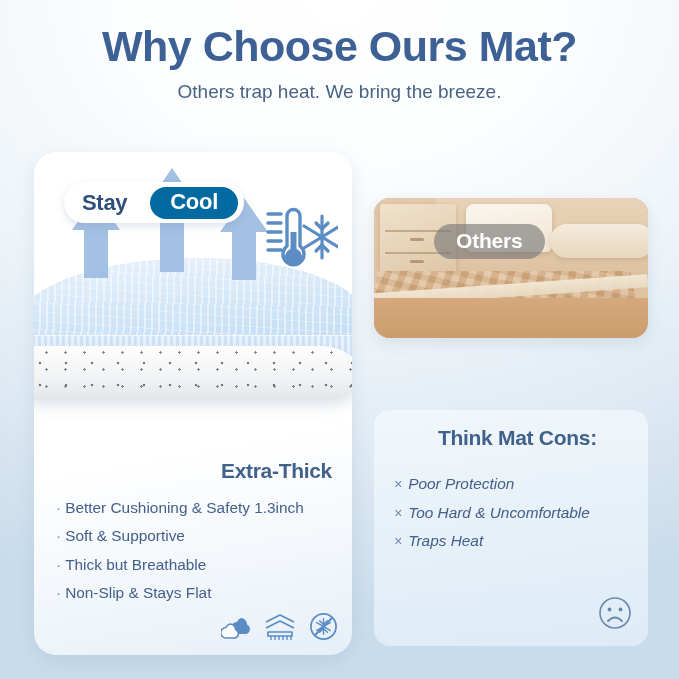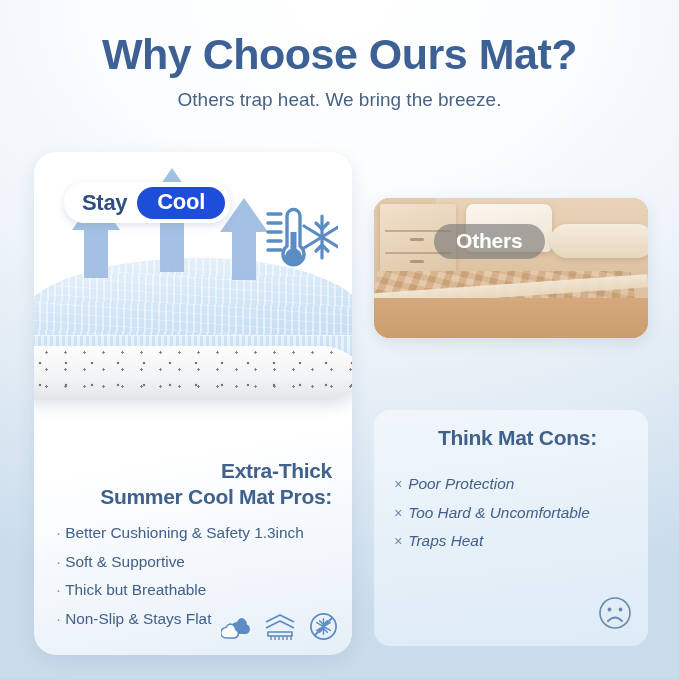--- a/index.html
+++ b/index.html
@@ -5,21 +5,21 @@
   * { margin:0; padding:0; box-sizing:border-box; }
   html,body { width:679px; height:679px; }
   body {
     font-family:"Liberation Sans", sans-serif;
     background:
       radial-gradient(120% 90% at 50% 0%, #ffffff 0%, #fbfdfe 28%, #eef4f9 55%, #dce8f2 78%, #c9dcec 100%);
     overflow:hidden; position:relative;
   }
 
   
-  .header { text-align:center; padding-top:32px; }
+  .header { text-align:center; padding-top:24px; }
   .title {
     font-size:43px; font-weight:bold; letter-spacing:-0.5px;
     color:#3d6195; line-height:1.05;
     text-shadow:0 1px 0 rgba(255,255,255,.6);
   }
   .subtitle {
     margin-top:12px; font-size:19px; color:#4a6384; font-weight:400;
   }
 
   
@@ -32,26 +32,26 @@
     border-radius:22px;
     box-shadow:0 6px 18px rgba(120,150,180,.18);
     overflow:hidden;
   }
   .mat-stage { position:absolute; left:0; top:0; width:318px; height:292px; overflow:hidden; }
 
   
   .badge-stay {
     position:absolute; left:30px; top:30px; z-index:7;
     background:#ffffff; border-radius:22px; height:41px;
-    padding:0 6px 0 18px; display:flex; align-items:center; gap:10px;
+    padding:0 6px 0 18px; display:flex; align-items:center; gap:23px;
     box-shadow:0 3px 9px rgba(100,130,170,.22);
   }
   .badge-stay .w1 { font-size:22px; font-weight:bold; color:#2f4f7d; letter-spacing:-.3px; }
   .badge-stay .w2 {
-    background:#1d4ed8; color:#ffffff; font-size:22px; font-weight:bold;
+    background:#0369a1; color:#ffffff; font-size:22px; font-weight:bold;
     border-radius:18px; padding:4px 20px 6px; letter-spacing:-.3px; line-height:1;
   }
 
   
   .arrows { position:absolute; left:0; top:0; width:318px; height:200px; z-index:5; }
 
   
   .cool-icon { position:absolute; right:14px; top:54px; z-index:6; }
 
   
@@ -244,21 +244,20 @@
 
       <div class="mat">
         <div class="mat-top"></div>
         <div class="mat-foam"></div>
       </div>
     </div>
 
     <div class="pros-block">
       <div class="pros-title">
         <span>Extra-Thick</span><br>
-        <span>Summer Cool Mat Pros:</span>
       </div>
       <ul class="pros-list">
         <li><span class="mk">·</span><span>Better Cushioning &amp; Safety 1.3inch</span></li>
         <li><span class="mk">·</span><span>Soft &amp; Supportive</span></li>
         <li><span class="mk">·</span><span>Thick but Breathable</span></li>
         <li><span class="mk">·</span><span>Non-Slip &amp; Stays Flat</span></li>
       </ul>
     </div>
 
     <div class="feat-icons">

